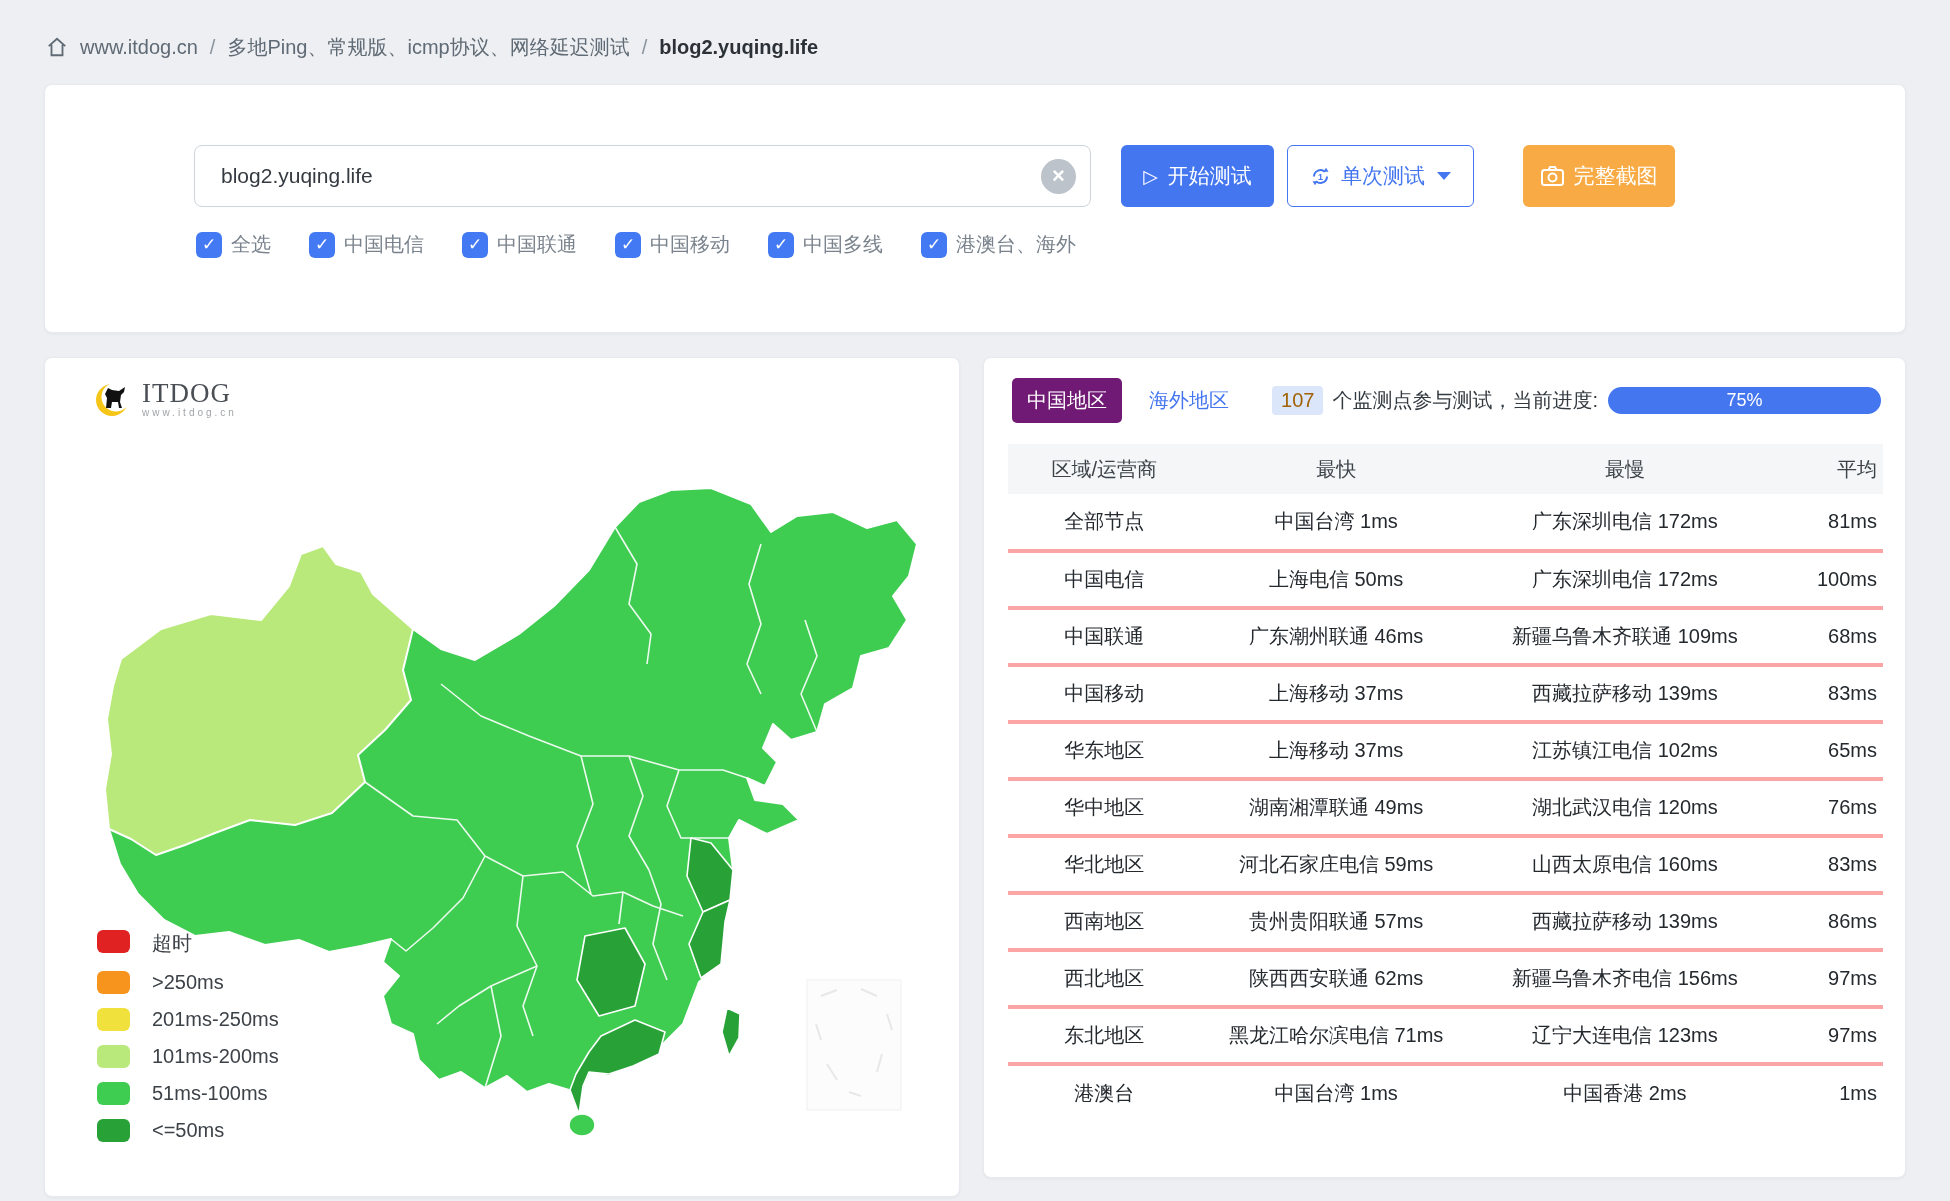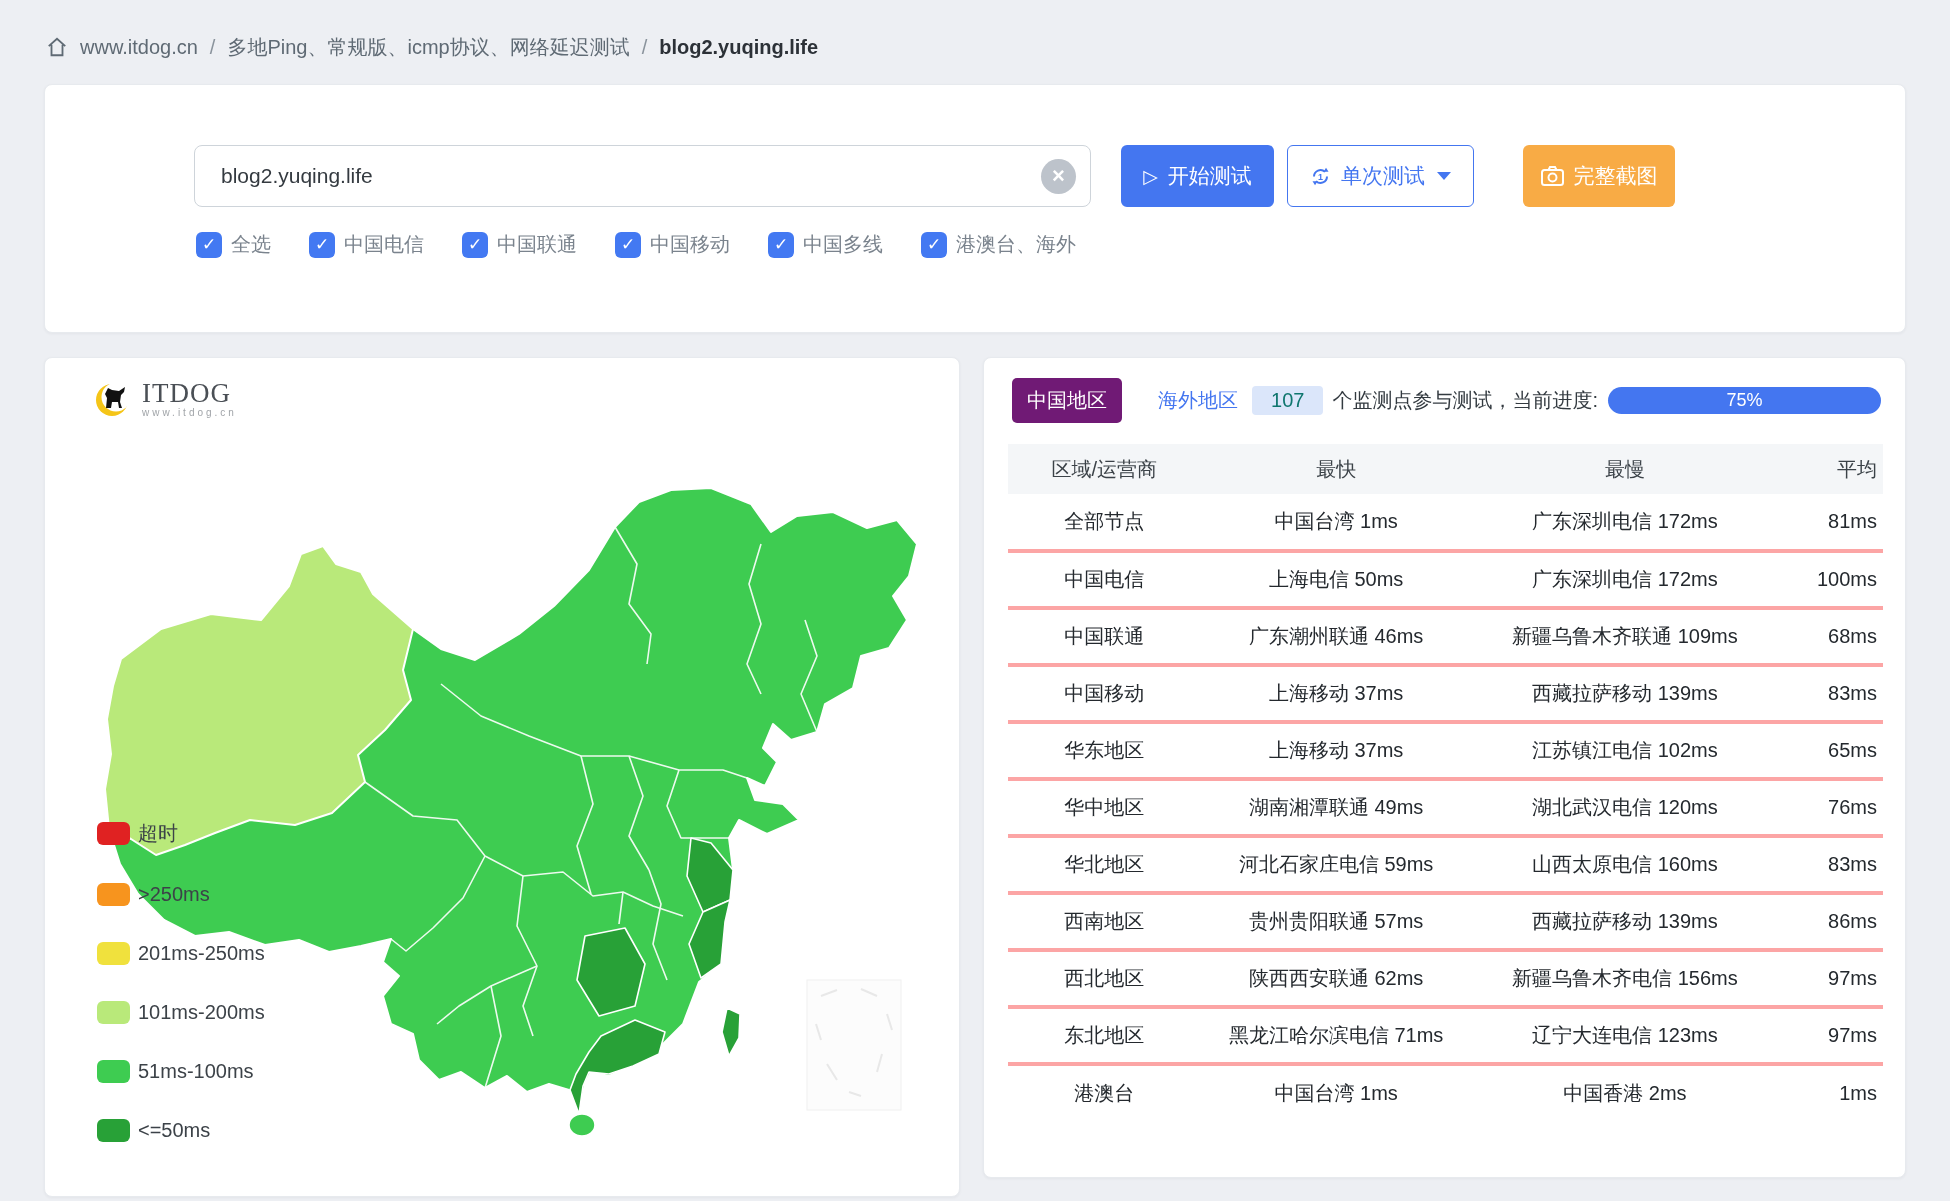--- a/index.html
+++ b/index.html
@@ -42,31 +42,31 @@
 
   
   .main { display:flex; gap:23px; margin:24px 44px 0; }
   .map-card { position:relative; width:916px; height:840px; overflow:hidden; }
   .logo { position:absolute; left:47px; top:20px; display:flex; align-items:center; gap:6px; }
   .logo-text .t1 { font-family:"Liberation Serif","DejaVu Serif",serif; font-size:27px;
     color:#4a4f55; letter-spacing:1px; }
   .logo-text .t2 { font-size:10px; color:#a0a4a8; letter-spacing:3px; margin-top:-2px; }
   .map-svg { position:absolute; left:16px; top:66px; }
   .legend { position:absolute; left:52px; bottom:54px; display:flex; flex-direction:column; gap:14px; }
-  .lg-item { display:flex; align-items:center; gap:8px;margin-top:22px; }
+  .lg-item { display:flex; gap:22px; }
   .lg-swatch { width:33px; height:23px; border-radius:6px; }
   .lg-label { font-size:20px; color:#3c4248; }
 
   .results-card { flex:1; height:821px; overflow:hidden; }
   .res-head { display:flex; align-items:center; padding:20px 24px 15px 28px; }
   .tab-active { background:#701a75; color:#fff; font-size:20px; padding:9px 15px;
     border-radius:5px; cursor:pointer; }
-  .tab-inactive { color:#4476f0; font-size:20px; margin-left:36px; cursor:pointer; }
+  .tab-inactive { color:#4476f0; font-size:20px; margin-left:27px; cursor:pointer; }
   .res-spacer { flex:1; }
-  .badge { background:#dbe6fa; color:#0f766e; font-size:20px; padding:3px 19px; border-radius:4px; }
+  .badge { background:#dbe6fa; color:#a16207; font-size:20px; padding:3px 9px; border-radius:4px; }
   .monitor-label { font-size:20px; color:#333a40; margin:0 10px 0 9px; }
   .progress { width:273px; height:27px; background:#4476f0; border-radius:14px; color:#fff;
     font-size:18px; text-align:center; line-height:27px; }
 
   table.res { width:875px; margin:6px 24px 0; border-collapse:collapse; font-size:20px; }
   table.res th { background:#f4f6f8; height:50px; font-weight:500; color:#3b4248; }
   table.res td { height:57px; color:#24292e; }
   table.res th, table.res td { text-align:center; }
   table.res th:first-child, table.res td:first-child { width:22%; }
   table.res th:nth-child(2), table.res td:nth-child(2) { width:31%; }

